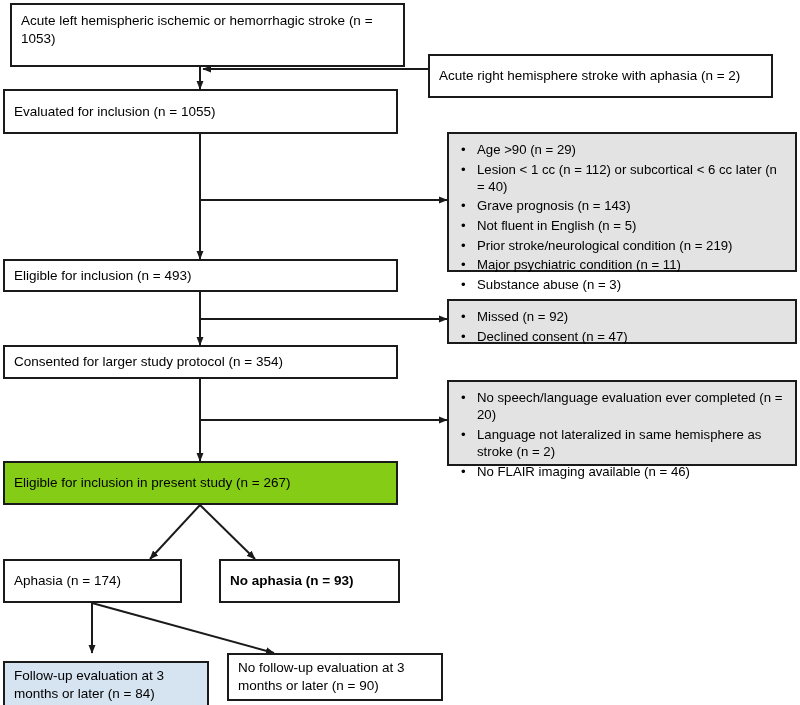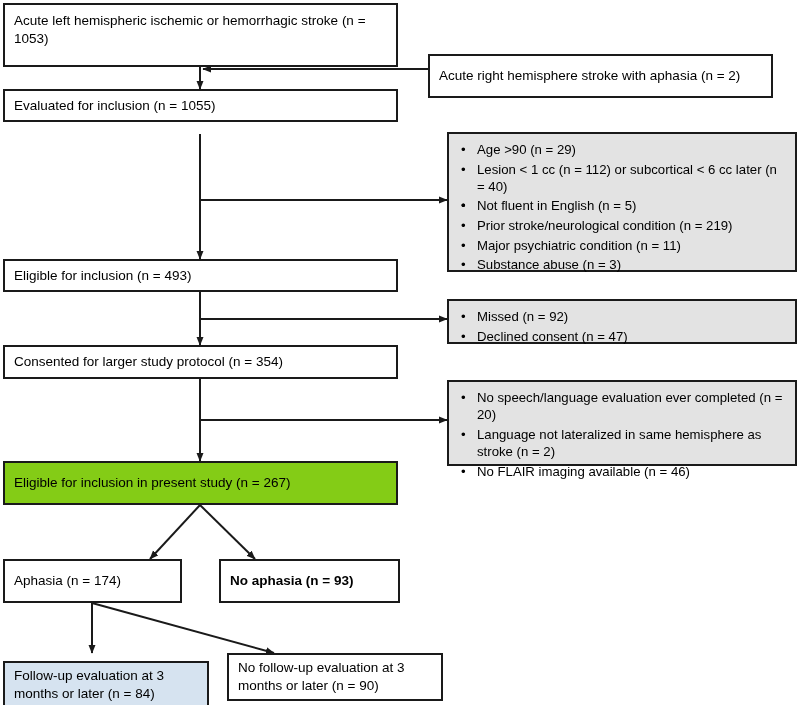--- a/index.html
+++ b/index.html
@@ -108,44 +108,45 @@
 
     <line x1="200" y1="505" x2="150" y2="559" stroke="#1a1a1a" stroke-width="2" marker-end="url(#arrowhead)"></line>
 
     <line x1="200" y1="505" x2="255" y2="559" stroke="#1a1a1a" stroke-width="2" marker-end="url(#arrowhead)"></line>
 
     <line x1="92" y1="603" x2="92" y2="653" stroke="#1a1a1a" stroke-width="2" marker-end="url(#arrowhead)"></line>
 
     <line x1="92" y1="603" x2="274" y2="653" stroke="#1a1a1a" stroke-width="2" marker-end="url(#arrowhead)"></line>
   </svg>
 
-  <div class="node top-align" style="left:3px; top:3px; width:395px; height:64px;">
+  <div class="node top-align" style="left:10px; top:3px; width:395px; height:64px;">
     <span class="node-text">Acute left hemispheric ischemic or hemorrhagic stroke (n = 1053)</span>
   </div>
 
   <div class="node" style="left:428px; top:54px; width:345px; height:44px;">
     <span class="node-text">Acute right hemisphere stroke with aphasia (n = 2)</span>
   </div>
 
-  <div class="node" style="left:3px; top:89px; width:395px; height:33px;">
+  <div class="node" style="left:3px; top:89px; width:395px; height:45px;">
     <span class="node-text">Evaluated for inclusion (n = 1055)</span>
   </div>
 
   <div class="node fill-grey top-align" style="left:447px; top:132px; width:350px; height:140px;">
     <ul class="bullet-list">
       <li>
         <span class="bullet-dot">•</span>
         <span>Age &gt;90 (n = 29)</span>
       </li>
       <li>
         <span class="bullet-dot">•</span>
         <span>Lesion &lt; 1 cc (n = 112) or subcortical &lt; 6 cc later (n = 40)</span>
       </li>
       <li>
         <span class="bullet-dot">•</span>
+        <span>Grave prognosis (n = 143)</span>
       </li>
       <li>
         <span class="bullet-dot">•</span>
         <span>Not fluent in English (n = 5)</span>
       </li>
       <li>
         <span class="bullet-dot">•</span>
         <span>Prior stroke/neurological condition (n = 219)</span>
       </li>
       <li>

